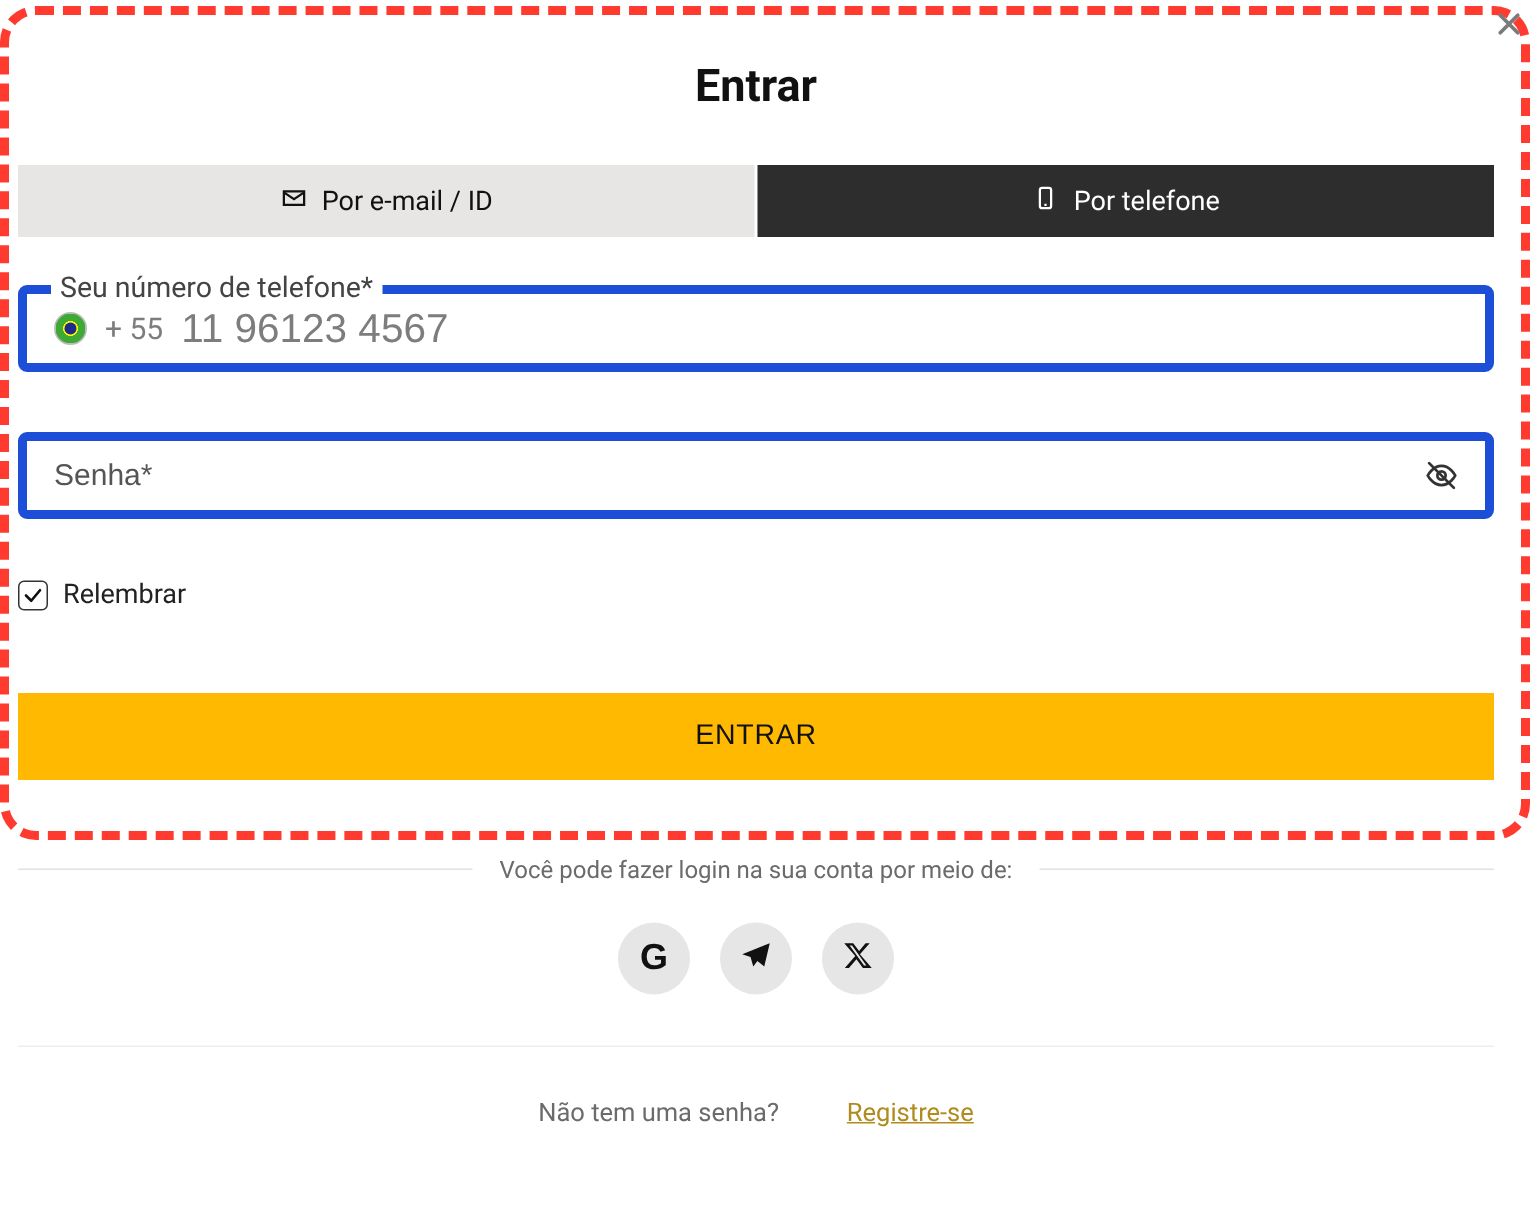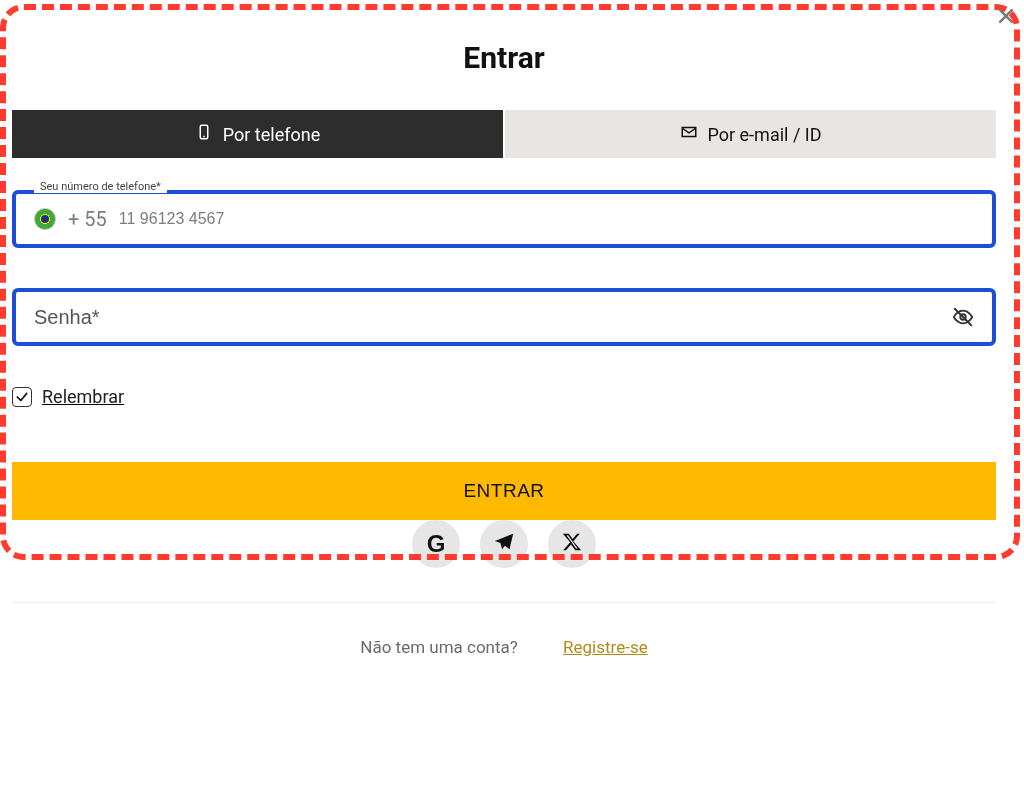--- a/index.html
+++ b/index.html
@@ -64,26 +64,26 @@
     }
     .tab.active { background: #2d2d2d; color: #fff; }
     .tab svg { width: 18px; height: 18px; }
 
     .field-wrap { margin-bottom: 40px; position: relative; }
     .field-label {
       position: absolute;
       top: -10px; left: 22px;
       background: #fff;
       padding: 0 6px;
-      font-size: 11px;
+      font-size: 19px;
       color: #444;
       z-index: 2;
     }
     .field-box {
-      border: 4px solid #1d4ed8;
+      border: 6px solid #1d4ed8;
       border-radius: 6px;
       height: 58px;
       display: flex;
       align-items: center;
       padding: 0 18px;
       gap: 12px;
       position: relative;
     }
     .flag-circle {
       width: 22px; height: 22px;
@@ -100,39 +100,38 @@
       width: 8px; height: 8px;
       border-radius: 50%;
       background: #1d2c8c;
       transform: translate(-50%, -50%);
     }
     .dialcode {
       font-size: 20px; color: #7d7d7d; font-weight: 400;
     }
     .phone-input {
       flex: 1; border: none; outline: none;
-      font-size: 16px; color: #3b82f6;
+      font-size: 27px; color: #3b82f6;
       background: transparent;
     }
     .phone-input::placeholder { color: #7d7d7d; }
 
     .pwd-input {
       flex: 1; border: none; outline: none;
       font-size: 20px; color: #222;
       background: transparent;
     }
     .pwd-input::placeholder { color: #555; }
     .eye-off { width: 22px; height: 22px; cursor: pointer; color: #333; flex-shrink: 0;}
 
     .row-remember {
       display: flex;
       align-items: center;
       justify-content: space-between;
       margin-bottom: 55px;
-      text-decoration: underline;
     }
     .remember-left { display: flex; align-items: center; gap: 10px; }
     .chk {
       width: 20px; height: 20px;
       border: 1.5px solid #333;
       border-radius: 4px;
       display: flex; align-items: center; justify-content: center;
       cursor: pointer;
     }
     .chk svg { width: 14px; height: 14px; }
@@ -204,37 +203,37 @@
         <path d="M5 5 L19 19 M19 5 L5 19"></path>
       </svg>
   </span>
 </div>
 
 <div class="container">
 
   <h1 class="title">Entrar</h1>
 
   <div class="tabs">
+    <div class="tab">
+      <span>
+        <svg viewBox="0 0 24 24" fill="#111">
+            <path d="M3 6h18v12H3z" fill="none" stroke="#111" stroke-width="2"></path>
+            <path d="M3 7l9 6 9-6" fill="none" stroke="#111" stroke-width="2"></path>
+          </svg>
+      </span>
+      <span>Por e-mail / ID</span>
+    </div>
     <div class="tab active">
       <span>
         <svg viewBox="0 0 24 24" fill="none" stroke="#fff" stroke-width="2">
             <rect x="7" y="3" width="10" height="18" rx="2"></rect>
             <line x1="11" y1="18" x2="13" y2="18"></line>
           </svg>
       </span>
       <span>Por telefone</span>
-    </div>
-    <div class="tab">
-      <span>
-        <svg viewBox="0 0 24 24" fill="#111">
-            <path d="M3 6h18v12H3z" fill="none" stroke="#111" stroke-width="2"></path>
-            <path d="M3 7l9 6 9-6" fill="none" stroke="#111" stroke-width="2"></path>
-          </svg>
-      </span>
-      <span>Por e-mail / ID</span>
     </div>
   </div>
 
   <div class="field-wrap">
     <span class="field-label">Seu número de telefone*</span>
     <div class="field-box">
       <span class="flag-circle"></span>
       <span class="dialcode">+ 55</span>
       <input class="phone-input" type="text" placeholder="11 96123 4567" style="">
     </div>
@@ -259,20 +258,25 @@
         <svg viewBox="0 0 24 24" fill="none" stroke="#111" stroke-width="3" stroke-linecap="round" stroke-linejoin="round">
             <polyline points="4 12 10 18 20 6"></polyline>
           </svg>
       </span>
       <span class="remember-label">Relembrar</span>
     </div>
   </div>
 
   <button class="submit-btn">ENTRAR</button>
 
+  <div class="sep-row">
+    <div class="sep-line"></div>
+    <span class="sep-text">Você pode fazer login na sua conta por meio de:</span>
+    <div class="sep-line"></div>
+  </div>
 
   <div class="social-row">
     <div class="social-btn">
       <span class="g-letter">G</span>
     </div>
     <div class="social-btn">
       <span>
         <svg viewBox="0 0 24 24" fill="#111">
             <path d="M22 3 2 11l6 2 2 7 3-4 5 4z"></path>
           </svg>
@@ -283,16 +287,16 @@
         <svg viewBox="0 0 24 24" fill="#111">
             <path d="M17.5 3h3l-7.1 8.1L22 21h-6.4l-4.7-6.2L5.4 21H2.4l7.6-8.7L2 3h6.5l4.3 5.7L17.5 3zm-1.1 16.2h1.7L7.7 4.7H5.9l10.5 14.5z"></path>
           </svg>
       </span>
     </div>
   </div>
 
   <div class="footer-sep"></div>
 
   <div class="footer-row">
-    <span>Não tem uma conta? </span><a class="register-link">Registre-se</a>
+    <span>Não tem uma senha? </span><a class="register-link">Registre-se</a>
   </div>
 
 </div>
 
 </body></html>

